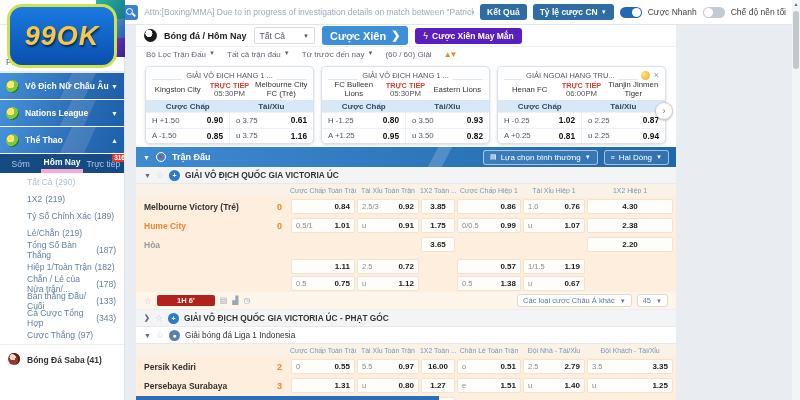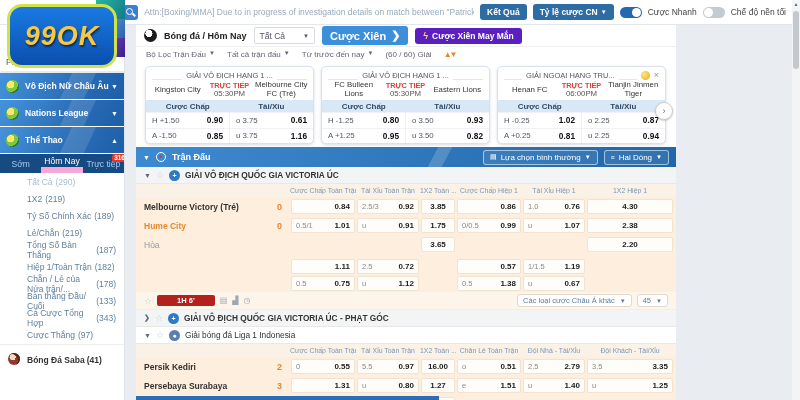--- a/index.html
+++ b/index.html
@@ -43,21 +43,21 @@
         display:flex;align-items:center;color:#fff;font-size:8.5px;font-weight:bold;padding:0 6px;
         position:relative;overflow:hidden}
   .sban::after{content:"";position:absolute;right:28%;top:-10px;width:24px;height:50px;
         background:rgba(255,255,255,.13);transform:skewX(-25deg)}
   .ball{width:13px;height:13px;border-radius:50%;flex:none;margin-right:6px;
         background:radial-gradient(circle at 35% 35%,#ffe76a 0 30%,#7ec93f 31% 62%,#2e7d32 63% 100%)}
   .sban-label{flex:1;position:relative;z-index:1}
   .sban-chev{font-size:7px;opacity:.95}
   .subtabs{height:19px;background:#164a82;display:flex;color:#a9c8ea;font-size:8.5px}
   .stab{flex:1;display:flex;align-items:center;justify-content:center;position:relative;box-sizing:border-box}
-  .stab.active{color:#fff;font-weight:normal;border-bottom:6px solid #f9a8d4}
+  .stab.active{color:#fff;font-weight:bold;border-bottom:4px solid #f9a8d4}
   .badge-live{position:absolute;top:0;right:-3px;background:#e2382a;color:#fff;font-size:6.5px;
               font-weight:bold;padding:0 2px;border-radius:2px;line-height:8px}
   .sport-row{height:22px;display:flex;align-items:center;padding:0 8px;font-size:9px;font-weight:bold;
              color:#222;gap:2px}
   .sball{width:12px;height:12px;border-radius:50%;flex:none;margin-right:5px;
          background:radial-gradient(circle at 38% 35%,#fff 0 28%,#1c1c1c 29% 100%);
          box-shadow:inset -2px 1px 0 #b43c2a}
   .side-list .sitem{height:17px;display:flex;align-items:center;padding:0 8px 0 27px;font-size:8.5px;color:#5f7f9f;gap:3px}
   .side-list .sitem.first{color:#a9bed2}
   .saba{height:20px;border-top:1px solid #eee;display:flex;align-items:flex-end;padding:0 8px;gap:2px;
@@ -122,21 +122,21 @@
         display:flex;align-items:center;justify-content:center;flex:none}
   .tbl{background:#fdeede}
   .hdr-row{height:13px;display:flex;align-items:center;background:#faf2e7}
   .team-col{width:154px;flex:none;display:flex;align-items:center;padding-left:8px;box-sizing:border-box;min-width:0}
   .hcell{font-size:6.9px;color:#7d96b5;text-align:center;white-space:nowrap;overflow:hidden;flex:none;box-sizing:border-box}
   .g0,.g3{width:66px}.g1,.g4{width:64px}.g2{width:36px}.g5{width:88px}
   .odds-row{display:flex;align-items:center;height:19px}
   .odds-row.sub{height:17px}
   .team{font-size:8.5px;font-weight:bold;color:#333;flex:1;white-space:nowrap;overflow:hidden}
   .team.orange{color:#e8872f}
-  .team.draw{color:#999;font-weight:normal}
+  .team.draw{color:#999;font-weight:bold}
   .score{width:16px;text-align:right;font-weight:bold;color:#e8872f;font-size:9px;padding-right:8px;flex:none}
   .grp{flex:none;display:flex;height:15px;padding:0 1px;box-sizing:border-box}
   .cell{flex:1;background:#fffdfa;border:1px solid #f1e3d2;border-radius:2px;display:flex;
         align-items:center;justify-content:space-between;padding:0 4px;min-width:0;box-sizing:border-box}
   .cell.single{justify-content:center}
   .lbl{font-size:7.5px;color:#8a8a8a}
   .val{font-size:8px;font-weight:bold;color:#1c1c1c}
   .spacer{height:4px}
   .tfoot{height:17px;display:flex;align-items:center;gap:5px;padding:0 8px;background:#fdf4ea;border-bottom:1px solid #eee}
   .badge-1h{background:#b3211d;color:#fff;font-size:7.5px;font-weight:bold;border-radius:2px;padding:1px 20px}

